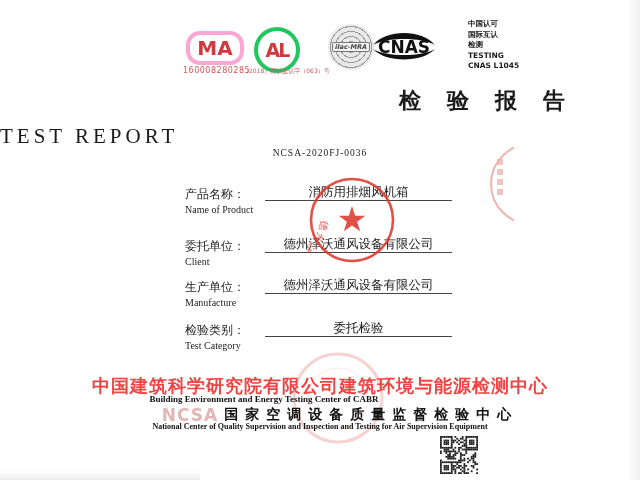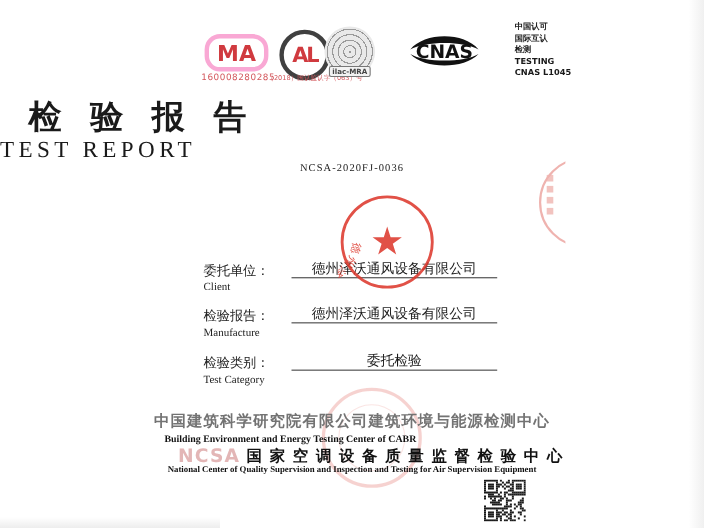--- a/index.html
+++ b/index.html
@@ -9,35 +9,35 @@
   .scan-edge-right{position:absolute;right:0;top:0;width:14px;height:480px;
     background:linear-gradient(to right,rgba(0,0,0,0),rgba(0,0,0,0.06));}
   .scan-edge-bottom{position:absolute;left:0;bottom:0;width:200px;height:10px;
     background:linear-gradient(to top,rgba(0,0,0,0.07),rgba(0,0,0,0));}
 
   
   .cma-box{position:absolute;left:186px;top:31px;width:50px;height:26px;
     border:4px solid #f9a8d4;border-radius:14px;display:flex;align-items:center;justify-content:center;}
   .cma-letters{color:#d03a3f;font-weight:bold;font-size:20px;letter-spacing:0;line-height:1;}
   .cma-no{position:absolute;left:183px;top:66px;width:62px;color:#d3575c;font-size:8px;letter-spacing:0.5px;}
-  .cal-circle{position:absolute;left:254px;top:27px;width:38px;height:38px;border:4px solid #404040;
+  .cal-circle{position:absolute;left:254px;top:27px;width:38px;height:38px;border:4px solid #22c55e;
     border-radius:50%;display:flex;align-items:center;justify-content:center;}
   .cal-letters{color:#d03a3f;font-weight:bold;font-size:19px;line-height:1;letter-spacing:-2px;}
   .cal-caption{position:absolute;left:243px;top:67px;width:80px;color:#d3575c;font-size:6px;white-space:nowrap;}
-  .ilac-circle{position:absolute;left:295px;top:24px;width:46px;height:46px;border-radius:50%;
+  .ilac-circle{position:absolute;left:328px;top:24px;width:46px;height:46px;border-radius:50%;
     background:repeating-radial-gradient(circle at 50% 50%, #9a9a9a 0 1px, #e9e9e9 1px 5px);
-    display:flex;align-items:flex-end;justify-content:center;}
+    display:flex;align-items:center;justify-content:center;font-style:italic;}
   .ilac-band{background:#f2f2f2;border:1px solid #777;border-radius:2px;padding:0 2px;
     font-size:6.5px;font-weight:bold;color:#444;letter-spacing:0;}
   .cnas-logo{position:absolute;left:370px;top:28px;width:68px;height:36px;}
   .cnas-side{position:absolute;left:468px;top:19px;font-size:7.5px;font-weight:bold;color:#1a1a1a;line-height:1.4;}
 
   
-  .title-zh{position:absolute;left:0;top:86px;width:591px;text-align:left;
-    font-size:30px;font-weight:bold;letter-spacing:26px;text-indent:26px;color:#1a1a1a;}
+  .title-zh{position:absolute;left:0;top:86px;width:591px;text-align:right;
+    font-size:22px;font-weight:bold;letter-spacing:26px;text-indent:26px;color:#1a1a1a;}
   .title-en{position:absolute;left:0;top:124px;width:640px;text-align:left;
     font-family:"Liberation Serif","DejaVu Serif",serif;font-size:21px;letter-spacing:4px;color:#1a1a1a;}
   .report-no{position:absolute;left:0;top:148px;width:640px;text-align:center;
     font-family:"Liberation Serif","DejaVu Serif",serif;font-size:9.5px;letter-spacing:1px;color:#222;}
 
   
   .field{position:absolute;left:185px;width:270px;}
   .f-label-zh{font-size:12px;color:#222;}
   .f-label-en{font-family:"Liberation Serif","DejaVu Serif",serif;font-size:10px;color:#222;margin-top:1px;}
   .f-line{position:absolute;left:80px;top:14px;width:187px;border-bottom:1px solid #444;}
@@ -46,21 +46,21 @@
   
   .stamp-main{position:absolute;left:307px;top:175px;width:90px;height:90px;opacity:0.88;}
   .stamp-footer{position:absolute;left:290px;top:350px;width:96px;height:96px;opacity:0.22;}
   .stamp-edge-clip{position:absolute;left:488px;top:143px;width:26px;height:82px;overflow:hidden;opacity:0.55;}
   .stamp-edge-circle{position:absolute;left:2px;top:0;width:78px;height:78px;border:2px solid #e2766f;border-radius:50%;}
   .stamp-edge-glyphs{position:absolute;left:9px;top:16px;display:flex;flex-direction:column;gap:4px;}
   .stamp-edge-glyphs span{width:6px;height:6px;background:#e2766f;opacity:0.8;filter:blur(0.6px);}
 
   
   .footer-org-zh{position:absolute;left:0;top:374px;width:640px;text-align:center;
-    font-size:14px;font-weight:bold;color:#737373;letter-spacing:1px;}
+    font-size:18px;font-weight:bold;color:#ef4444;letter-spacing:1px;}
   .footer-org-en{position:absolute;left:0;top:394px;width:528px;text-align:center;
     font-family:"Liberation Serif","DejaVu Serif",serif;font-size:9px;font-weight:bold;color:#111;}
   .footer-center-row{position:absolute;left:0;top:404px;width:640px;text-align:center;white-space:nowrap;}
   .ncsa-mark{display:inline-block;vertical-align:middle;font-size:17px;font-weight:bold;
     color:#e3b6b6;letter-spacing:1px;margin-right:6px;margin-left:40px;}
   .footer-center-zh{display:inline-block;vertical-align:middle;font-size:14px;font-weight:bold;
     color:#111;letter-spacing:7px;}
   .footer-center-en{position:absolute;left:0;top:422px;width:640px;text-align:center;
     font-family:"Liberation Serif","DejaVu Serif",serif;font-size:8px;font-weight:bold;color:#111;}
   .qr{position:absolute;left:440px;top:436px;width:38px;height:38px;}
@@ -97,28 +97,34 @@
     <div>国际互认</div>
     <div>检测</div>
     <div>TESTING</div>
     <div>CNAS L1045</div>
   </div>
 
   <div class="title-zh">检验报告</div>
   <div class="title-en">TEST REPORT</div>
   <div class="report-no">NCSA-2020FJ-0036</div>
 
+  <div class="field" style="top:186px;">
+    <div class="f-label-zh">产品名称：</div>
+    <div class="f-label-en">Name of Product</div>
+    <div class="f-value">消防用排烟风机箱</div>
+    <div class="f-line"></div>
+  </div>
   <div class="field" style="top:238px;">
     <div class="f-label-zh">委托单位：</div>
     <div class="f-label-en">Client</div>
     <div class="f-value">德州泽沃通风设备有限公司</div>
     <div class="f-line"></div>
   </div>
   <div class="field" style="top:279px;">
-    <div class="f-label-zh">检验报告：</div>
+    <div class="f-label-zh">生产单位：</div>
     <div class="f-label-en">Manufacture</div>
     <div class="f-value">德州泽沃通风设备有限公司</div>
     <div class="f-line"></div>
   </div>
   <div class="field" style="top:322px;">
     <div class="f-label-zh">检验类别：</div>
     <div class="f-label-en">Test Category</div>
     <div class="f-value">委托检验</div>
     <div class="f-line"></div>
   </div>

